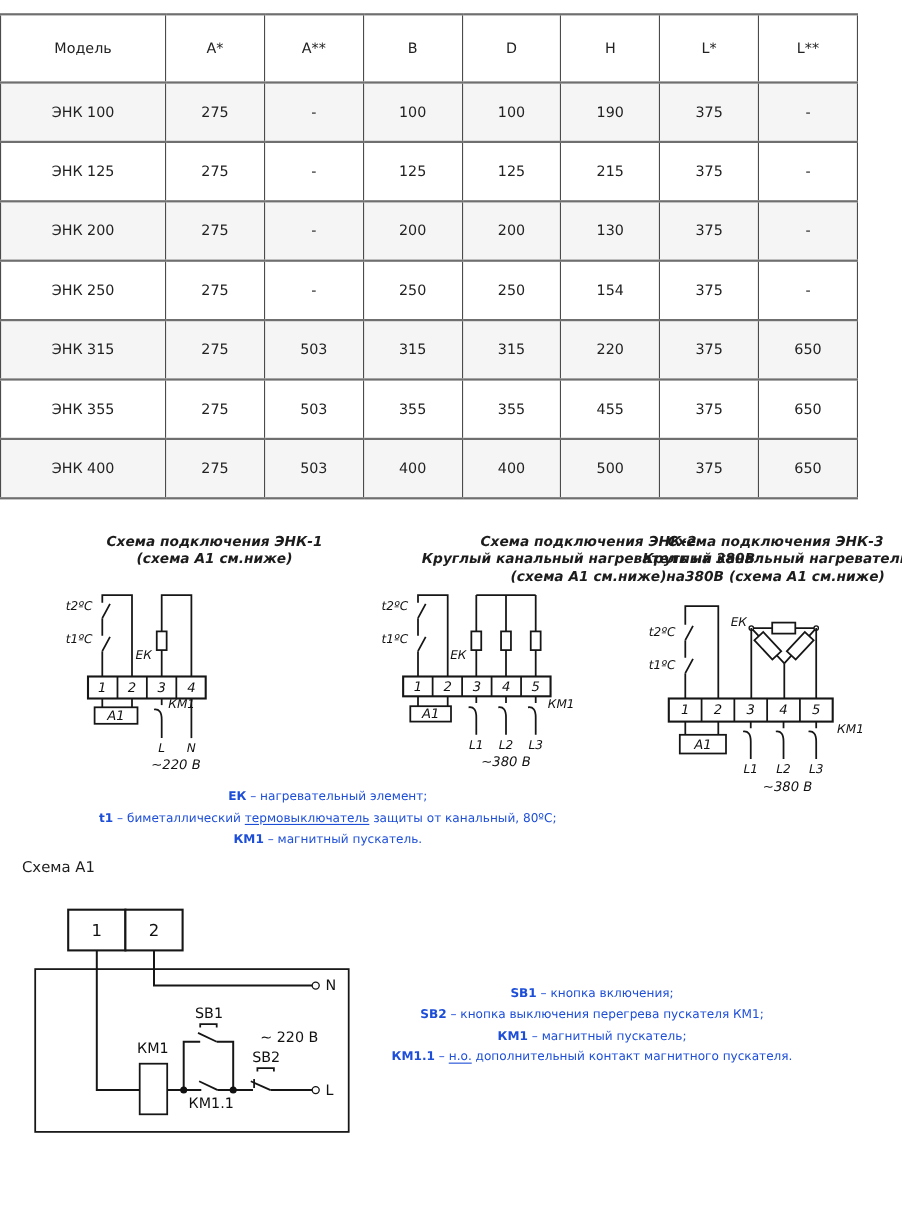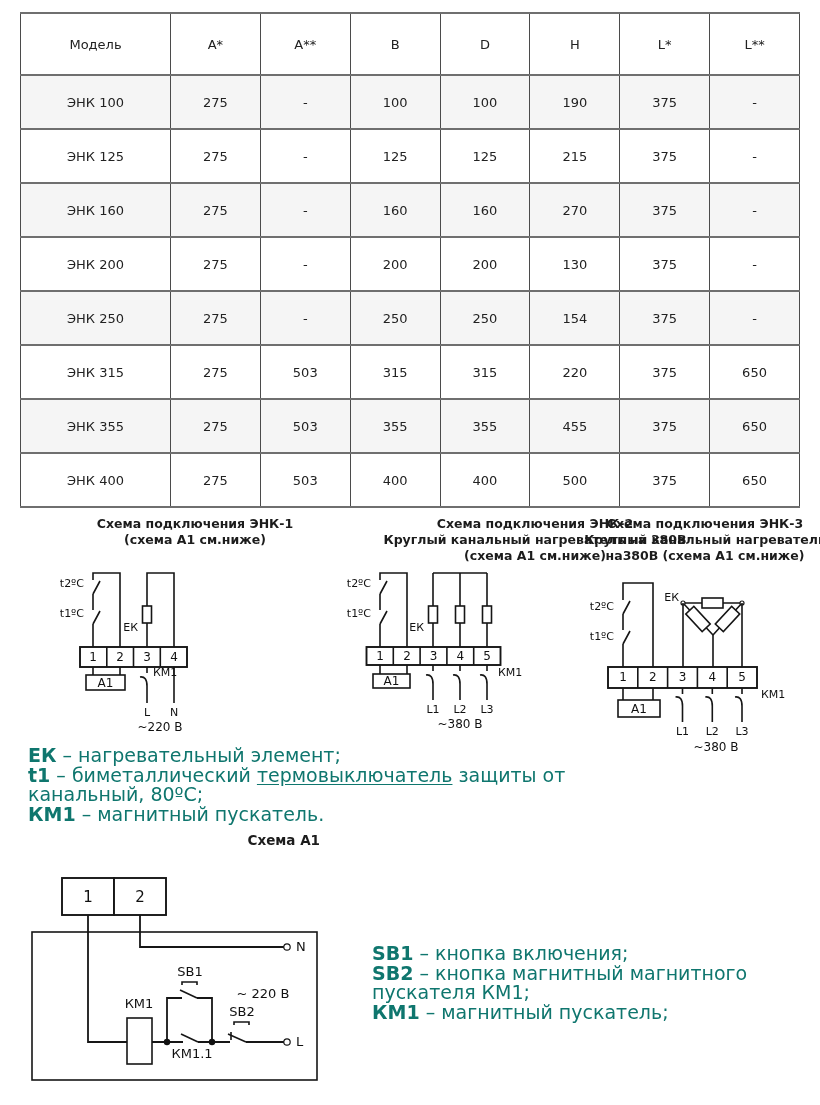--- a/index.html
+++ b/index.html
@@ -5,34 +5,34 @@
   * { margin:0; padding:0; box-sizing:border-box; }
   html,body { background:#fff; }
   body {
     width:820px; height:1105px; overflow:hidden;
     font-family:"DejaVu Sans","Liberation Sans",sans-serif;
     color:#1c1c1c;
   }
   .page { padding-top:12px; }
 
   
-  table.spec { border-collapse:collapse; width:780px; margin-left:20px; table-layout:fixed; }
+  table.spec { border-collapse:collapse; width:780px; table-layout:fixed; }
   .spec th, .spec td {
     border-left:1px solid #4b4b4b; border-right:1px solid #4b4b4b;
     border-top:2px solid #6f6f6f; border-bottom:2px solid #6f6f6f;
     text-align:center; vertical-align:middle;
     font-size:13px; font-weight:normal; color:#222;
   }
   .spec th { height:62px; }
   .spec td { height:54px; }
   .spec .col-model { width:150px; }
   .spec tbody tr:nth-child(odd) { background:#f5f5f5; }
 
   
-  .diagrams { position:relative; width:820px; height:272px; margin-top:8px; }
+  .diagrams { position:relative; width:820px; height:272px; margin-top:30px;font-style:italic; }
   .diag-title { position:absolute; top:0; text-align:center;
     font-weight:bold; font-size:12.5px; line-height:16px; white-space:nowrap; }
   .diag-title.t1 { left:0;   width:390px; }
   .diag-title.t2 { left:370px; width:330px; }
   .diag-title.t3 { left:555px; width:300px; }
   .dsvg { position:absolute; top:54px; }
   .dsvg.s1 { left:40px; }
   .dsvg.s2 { left:330px; }
   .dsvg.s3 { left:585px; }
 
@@ -43,35 +43,35 @@
   .bx { fill:#fff; stroke:#161616; stroke-width:1.6; }
   .bx2{ fill:#fff; stroke:#161616; stroke-width:1.9; }
   .dot { fill:#111; stroke:none; }
   .node { fill:#fff; stroke:#161616; stroke-width:1.2; }
   .lab { font-size:11px; }
   .num { font-size:12px; }
   .lab13 { font-size:13px; }
   .num15 { font-size:15px; }
 
   
-  .legend { font-size:19px; line-height:19.5px; color:#0f766e; }
+  .legend { font-size:11px; line-height:19.5px; color:#1d4ed8;text-align:center; }
   .legend b { font-weight:bold; }
   .legend1 { margin:-42px 0 0 28px; width:540px; }
   .wavy {
     text-decoration-line:underline; text-decoration-style:wavy;
     text-decoration-color:#d23b3b; text-decoration-thickness:1px;
     text-underline-offset:2px;
     text-decoration:underline;
   }
 
   
   .bottom { display:flex; align-items:flex-start; margin-top:8px; }
   .a1-block { width:300px; margin-left:20px; }
-  .a1-title { font-weight:bold; font-size:13.5px; text-align:right; height:18px; }
-  .legend2 { margin-left:52px; margin-top:112px; }
+  .a1-title { font-weight:normal; font-size:13.5px; text-align:left; height:18px; }
+  .legend2 { margin-left:36px; margin-top:112px; }
 </style>
 </head>
 <body>
 
 <div class="page">
 
   <table class="spec">
     <thead>
       <tr>
         <th class="col-model">Модель</th>
@@ -95,30 +95,20 @@
         <td>375</td>
         <td>-</td>
       </tr>
       <tr>
         <td class="col-model">ЭНК 125</td>
         <td>275</td>
         <td>-</td>
         <td>125</td>
         <td>125</td>
         <td>215</td>
-        <td>375</td>
-        <td>-</td>
-      </tr>
-      <tr>
-        <td class="col-model">ЭНК 160</td>
-        <td>275</td>
-        <td>-</td>
-        <td>160</td>
-        <td>160</td>
-        <td>270</td>
         <td>375</td>
         <td>-</td>
       </tr>
       <tr>
         <td class="col-model">ЭНК 200</td>
         <td>275</td>
         <td>-</td>
         <td>200</td>
         <td>200</td>
         <td>130</td>
@@ -352,18 +342,19 @@
         <text class="lab13" text-anchor="middle" x="119" y="158">КМ1</text>
         <text class="lab13" text-anchor="middle" x="170" y="126">SB1</text>
         <text class="lab13" text-anchor="middle" x="222" y="166">SB2</text>
         <text class="lab13" text-anchor="middle" x="172" y="208">КМ1.1</text>
         <text class="lab13" text-anchor="middle" x="243" y="148">~ 220 В</text>
       </svg>
     </div>
 
     <div class="legend legend2">
       <div><b>SB1</b><span> – кнопка включения;</span><span class="wavy"></span><span></span></div>
-      <div><b>SB2</b><span> – кнопка магнитный магнитного пускателя КМ1;</span><span class="wavy"></span><span></span></div>
+      <div><b>SB2</b><span> – кнопка выключения перегрева пускателя КМ1;</span><span class="wavy"></span><span></span></div>
       <div><b>КМ1</b><span> – магнитный пускатель;</span><span class="wavy"></span><span></span></div>
+      <div><b>КМ1.1</b><span> – </span><span class="wavy">н.о.</span><span> дополнительный контакт магнитного пускателя.</span></div>
     </div>
   </div>
 
 </div>
 
 </body></html>

